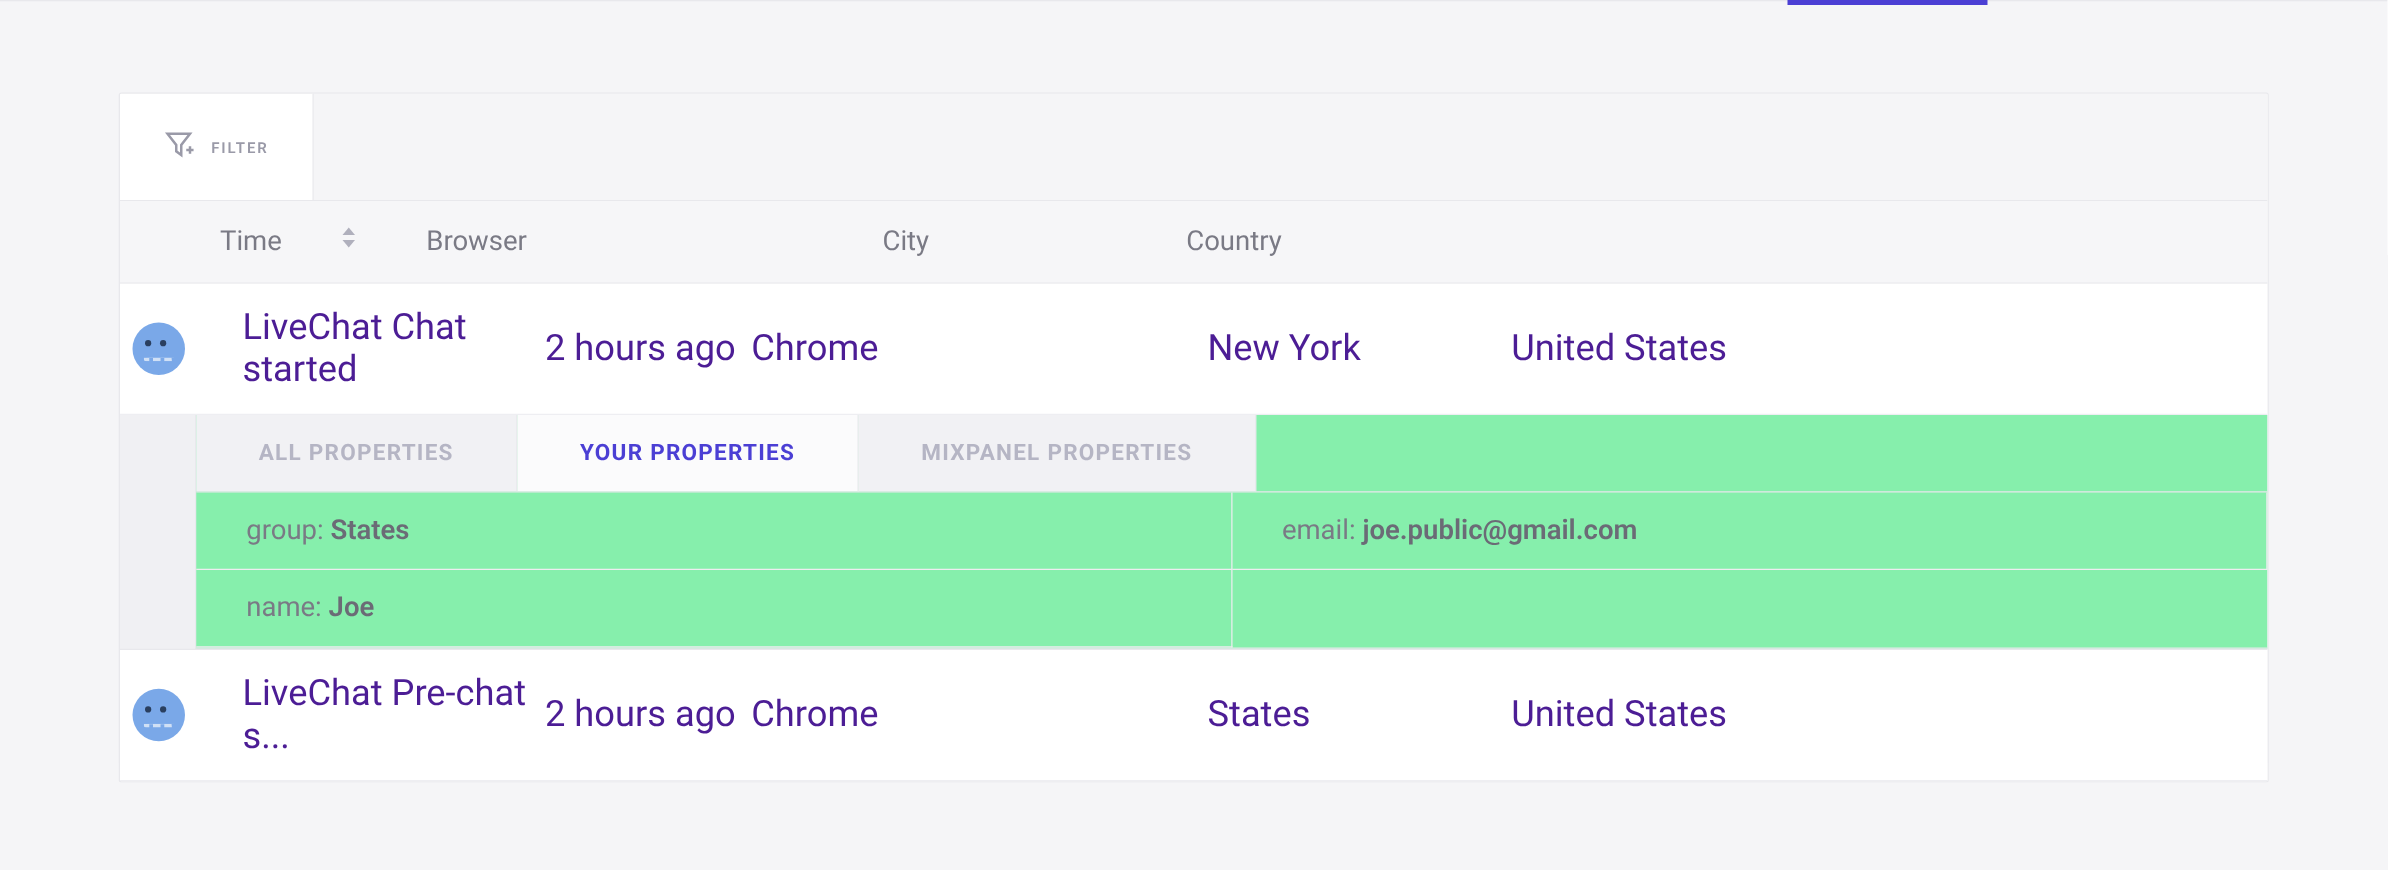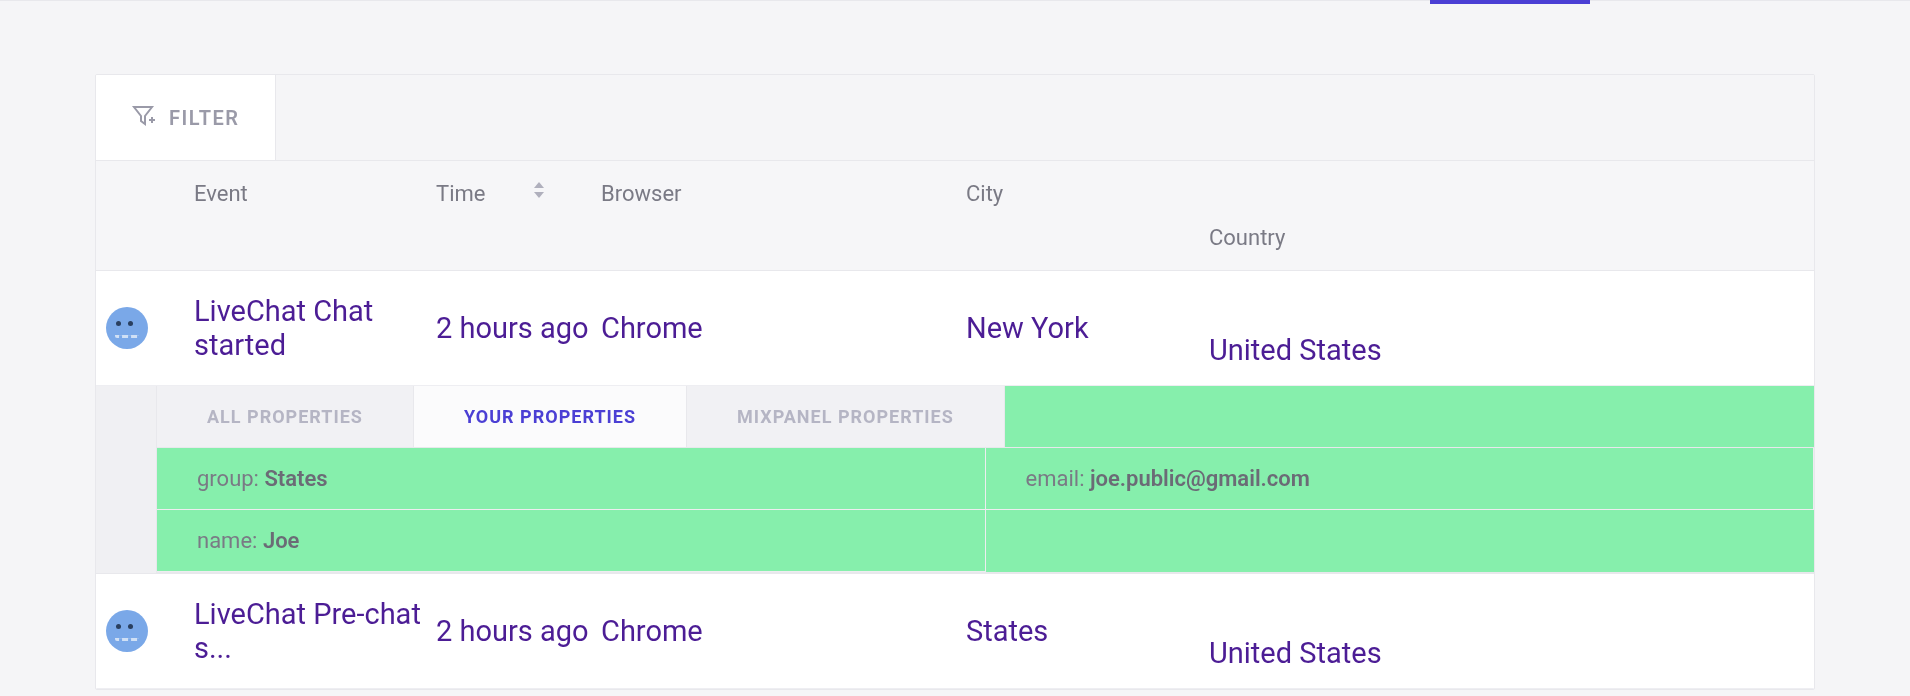--- a/index.html
+++ b/index.html
@@ -52,21 +52,21 @@
       width: 24px;
       height: 24px;
       stroke: #9a9aa8;
       fill: none;
       stroke-width: 2;
     }
     .filter-label {
       color: #9a9aa8;
       font-weight: 600;
       letter-spacing: 1.5px;
-      font-size: 20px;
+      font-size: 12px;
     }
     .table-header {
       display: flex;
       background: #f6f6f8;
       border-bottom: 1px solid #e8e8ec;
       padding: 20px 0;
     }
     .col-avatar {
       width: 80px;
       flex-shrink: 0;
@@ -86,21 +86,20 @@
     .col-browser {
       width: 365px;
       flex-shrink: 0;
     }
     .col-city {
       width: 243px;
       flex-shrink: 0;
     }
     .col-country {
       flex: 1;
-      margin-top: 44px;
     }
     .th {
       color: #7a7a85;
       font-size: 22px;
       font-weight: 400;
     }
     .sort-icon {
       display: flex;
       flex-direction: column;
       line-height: 0;
@@ -215,21 +214,20 @@
             <line x1="18" y1="17" x2="24" y2="17"></line>
             <line x1="21" y1="14" x2="21" y2="20"></line>
           </svg>
         </span>
         <span class="filter-label">FILTER</span>
       </div>
     </div>
 
     <div class="table-header">
       <div class="col-avatar"></div>
-      <div class="col-event th">Event</div>
       <div class="col-time">
         <span class="th">Time</span>
         <span class="sort-icon">
           <svg viewBox="0 0 12 8">
               <path d="M1 7 L6 1 L11 7 Z" fill="#b0b0bd"></path>
             </svg>
           <svg viewBox="0 0 12 8">
               <path d="M1 1 L6 7 L11 1 Z" fill="#b0b0bd"></path>
             </svg>
         </span>

